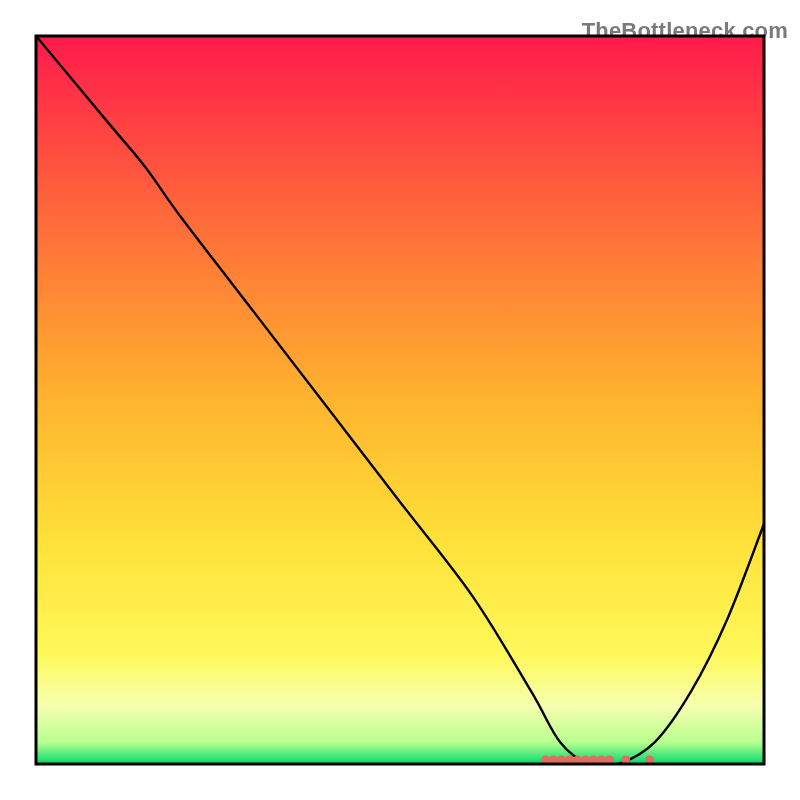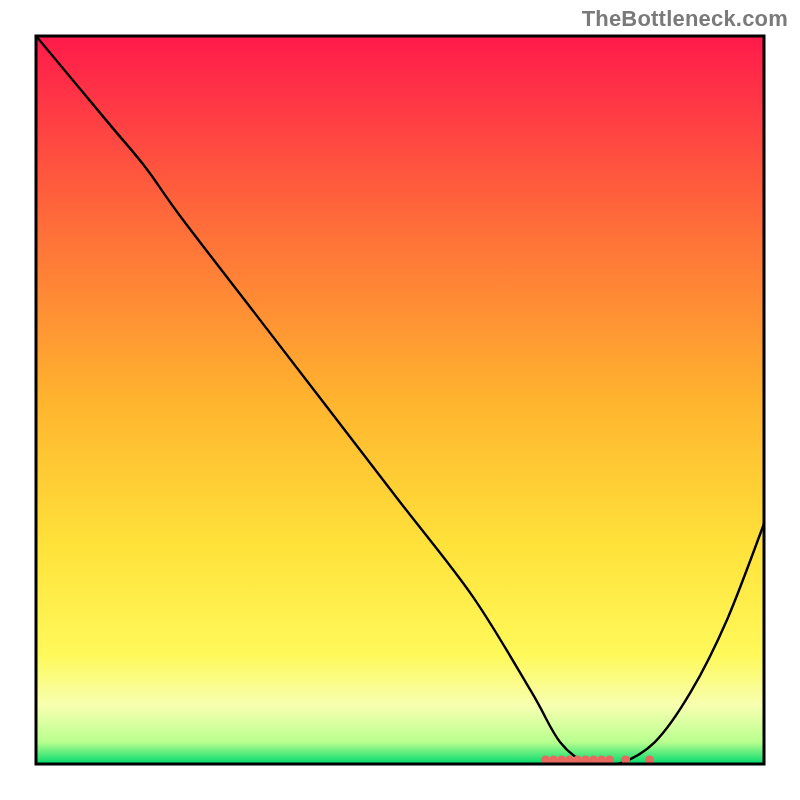--- a/index.html
+++ b/index.html
@@ -10,21 +10,21 @@
     background: #ffffff;
     font-family: Arial, Helvetica, sans-serif;
   }
   .canvas {
     position: relative;
     width: 800px;
     height: 800px;
   }
   .watermark {
     position: absolute;
-    top: 6px;
+    top: 18px;
     right: 12px;
     font-size: 22px;
     font-weight: bold;
     color: #7a7a7a;
     letter-spacing: 0.2px;
   }
   svg.chart {
     position: absolute;
     top: 0;
     left: 0;

